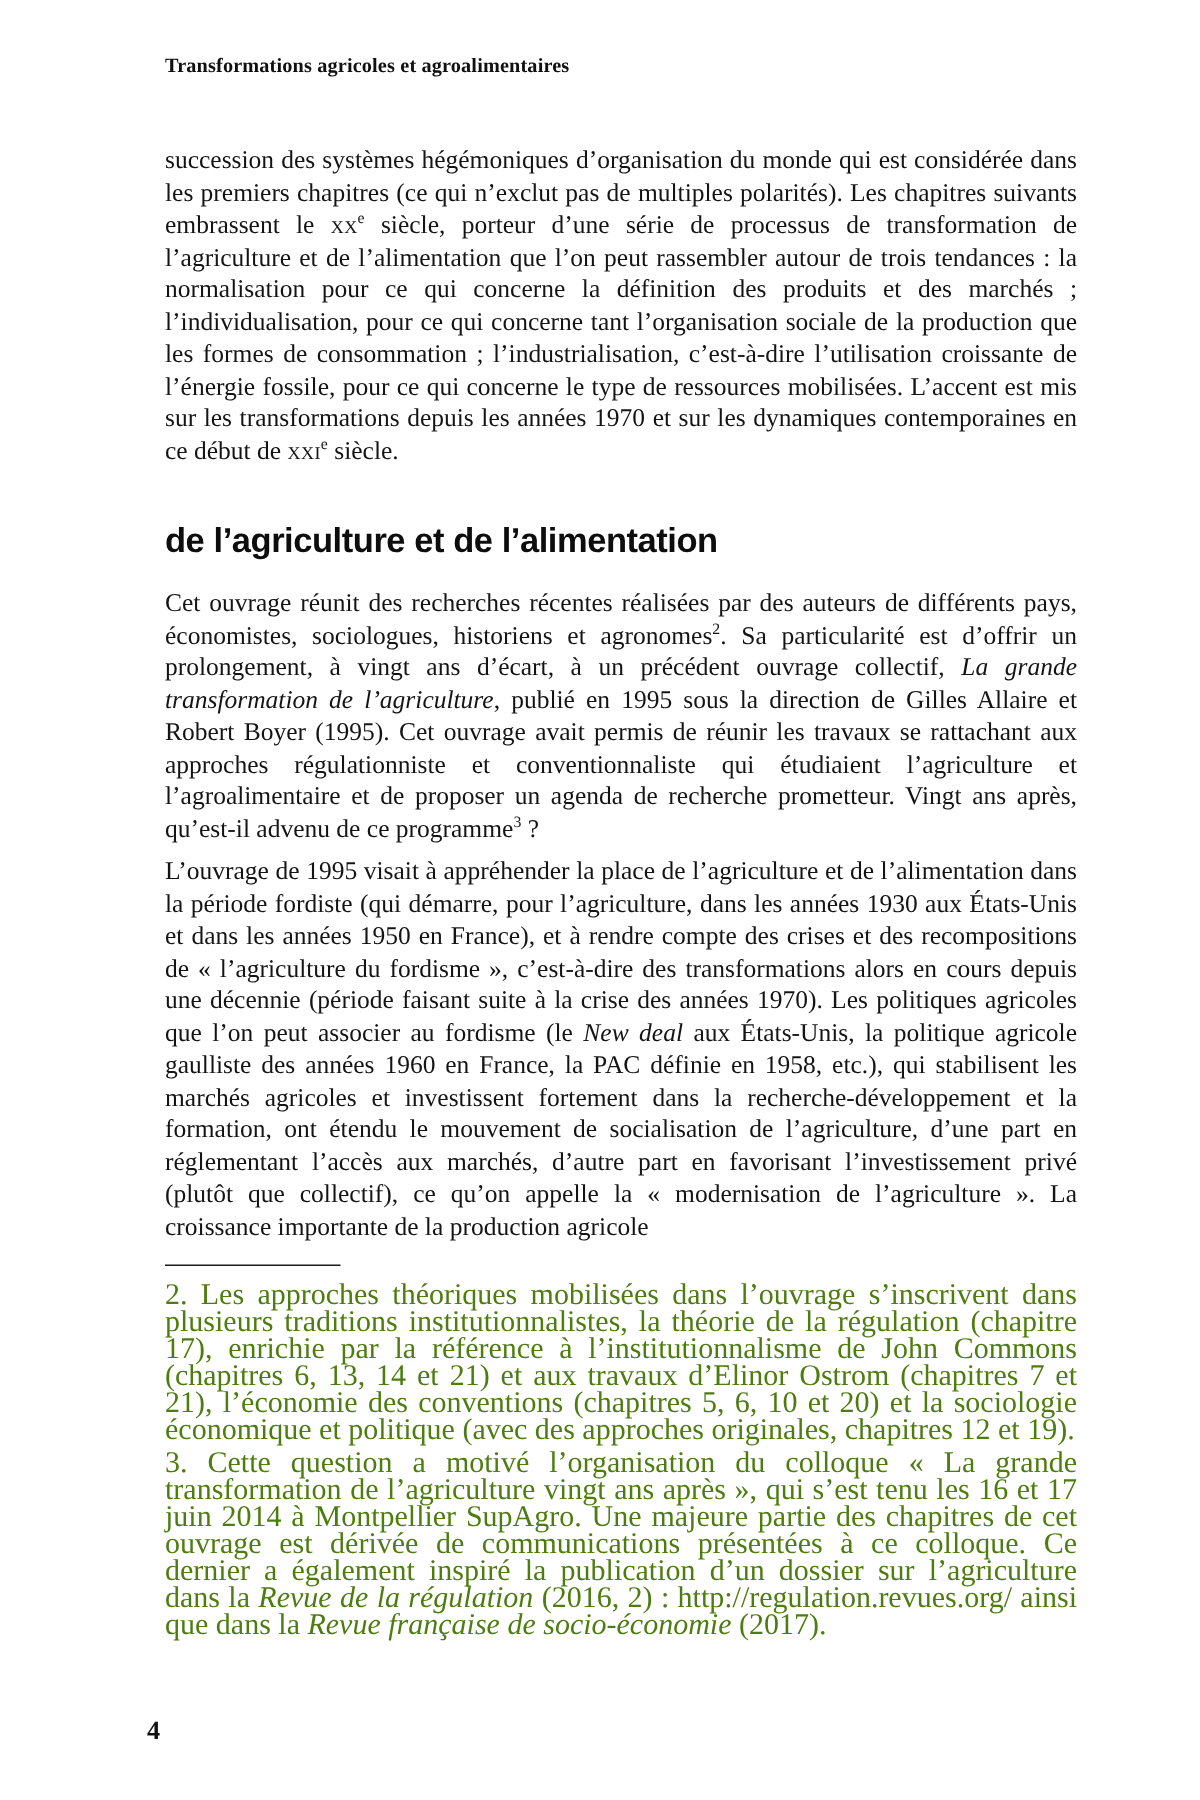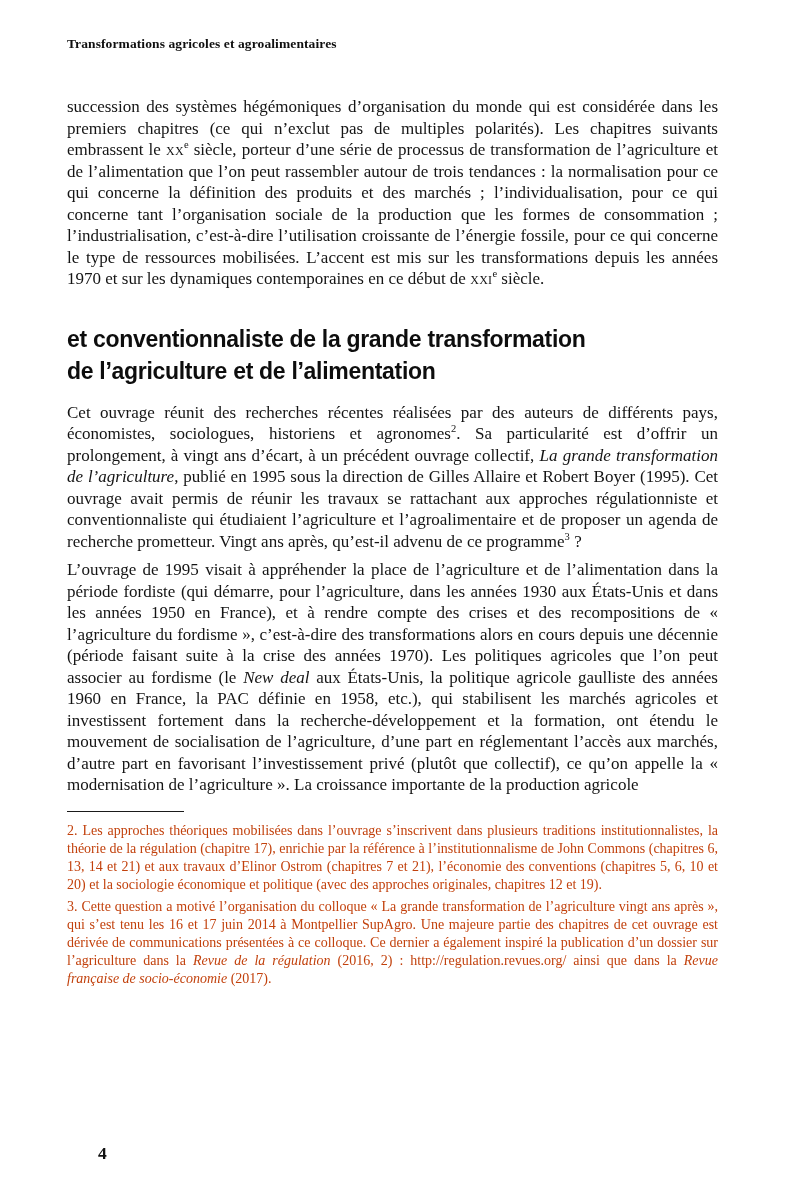--- a/index.html
+++ b/index.html
@@ -9,21 +9,21 @@
   }
   .page {
     position: relative;
     width: 800px;
     height: 1200px;
     background: #ffffff;
     color: #141414;
     font-family: "Liberation Serif", serif;
     overflow: hidden;
     box-sizing: border-box;
-    padding: 36px 82px 0 67px;
+    padding: 36px 82px 0 110px;
   }
   .running-header {
     font-weight: bold;
     font-size: 13.5px;
     letter-spacing: 0.1px;
     color: #101010;
   }
   .body-para {
     margin: 0 0 7px 0;
     font-size: 17px;
@@ -62,45 +62,44 @@
   }
   .footnote-rule {
     margin-top: 15px;
     width: 117px;
     height: 0;
     border-top: 1.5px solid #1a1a1a;
   }
   .footnotes { margin-top: 10px; }
   .footnote {
     margin: 0 0 4px 0;
-    font-size: 14px;
+    font-size: 20px;
     line-height: 18px;
     text-align: justify;
-    color: #c2410c;
+    color: #4d7c0f;
   }
   .page-number {
     position: absolute;
     left: 98px;
     top: 1143px;
     font-weight: bold;
     font-size: 17.5px;
     color: #101010;
   }
 </style>
 </head>
 <body>
 
 <div class="page">
 
   <div class="running-header">Transformations agricoles et agroalimentaires</div>
 
   <p class="body-para first-para"><span>succession des systèmes hégémoniques d’organisation du monde qui est considérée dans les premiers chapitres (ce qui n’exclut pas de multiples polarités). Les chapitres suivants embrassent le </span><span class="sc">xx</span><span class="sup">e</span><span> siècle, porteur d’une série de processus de transformation de l’agriculture et de l’alimentation que l’on peut rassembler autour de trois tendances : la normalisation pour ce qui concerne la définition des produits et des marchés ; l’individualisation, pour ce qui concerne tant l’organisation sociale de la production que les formes de consommation ; l’industrialisation, c’est-à-dire l’utilisation croissante de l’énergie fossile, pour ce qui concerne le type de ressources mobilisées. L’accent est mis sur les transformations depuis les années 1970 et sur les dynamiques contemporaines en ce début de </span><span class="sc">xxi</span><span class="sup">e</span><span> siècle.</span></p>
 
   <h2 class="section-heading">
-    <span class="h-line">et conventionnaliste de la grande transformation</span>
     <span class="h-line">de l’agriculture et de l’alimentation</span>
   </h2>
 
   <p class="body-para"><span>Cet ouvrage réunit des recherches récentes réalisées par des auteurs de différents pays, économistes, sociologues, historiens et agronomes</span><span class="sup">2</span><span>. Sa particularité est d’offrir un prolongement, à vingt ans d’écart, à un précédent ouvrage collectif, </span><span class="it">La grande transformation de l’agriculture</span><span>, publié en 1995 sous la direction de Gilles Allaire et Robert Boyer (1995). Cet ouvrage avait permis de réunir les travaux se rattachant aux approches régulationniste et conventionnaliste qui étudiaient l’agriculture et l’agroalimentaire et de proposer un agenda de recherche prometteur. Vingt ans après, qu’est-il advenu de ce programme</span><span class="sup">3</span><span> ?</span></p>
 
   <p class="body-para"><span>L’ouvrage de 1995 visait à appréhender la place de l’agriculture et de l’alimentation dans la période fordiste (qui démarre, pour l’agriculture, dans les années 1930 aux États-Unis et dans les années 1950 en France), et à rendre compte des crises et des recompositions de « l’agriculture du fordisme », c’est-à-dire des transformations alors en cours depuis une décennie (période faisant suite à la crise des années 1970). Les politiques agricoles que l’on peut associer au fordisme (le </span><span class="it">New deal</span><span> aux États-Unis, la politique agricole gaulliste des années 1960 en France, la PAC définie en 1958, etc.), qui stabilisent les marchés agricoles et investissent fortement dans la recherche-développement et la formation, ont étendu le mouvement de socialisation de l’agriculture, d’une part en réglementant l’accès aux marchés, d’autre part en favorisant l’investissement privé (plutôt que collectif), ce qu’on appelle la « modernisation de l’agriculture ». La croissance importante de la production agricole</span></p>
 
   <div class="footnote-rule"></div>
 
   <div class="footnotes">

